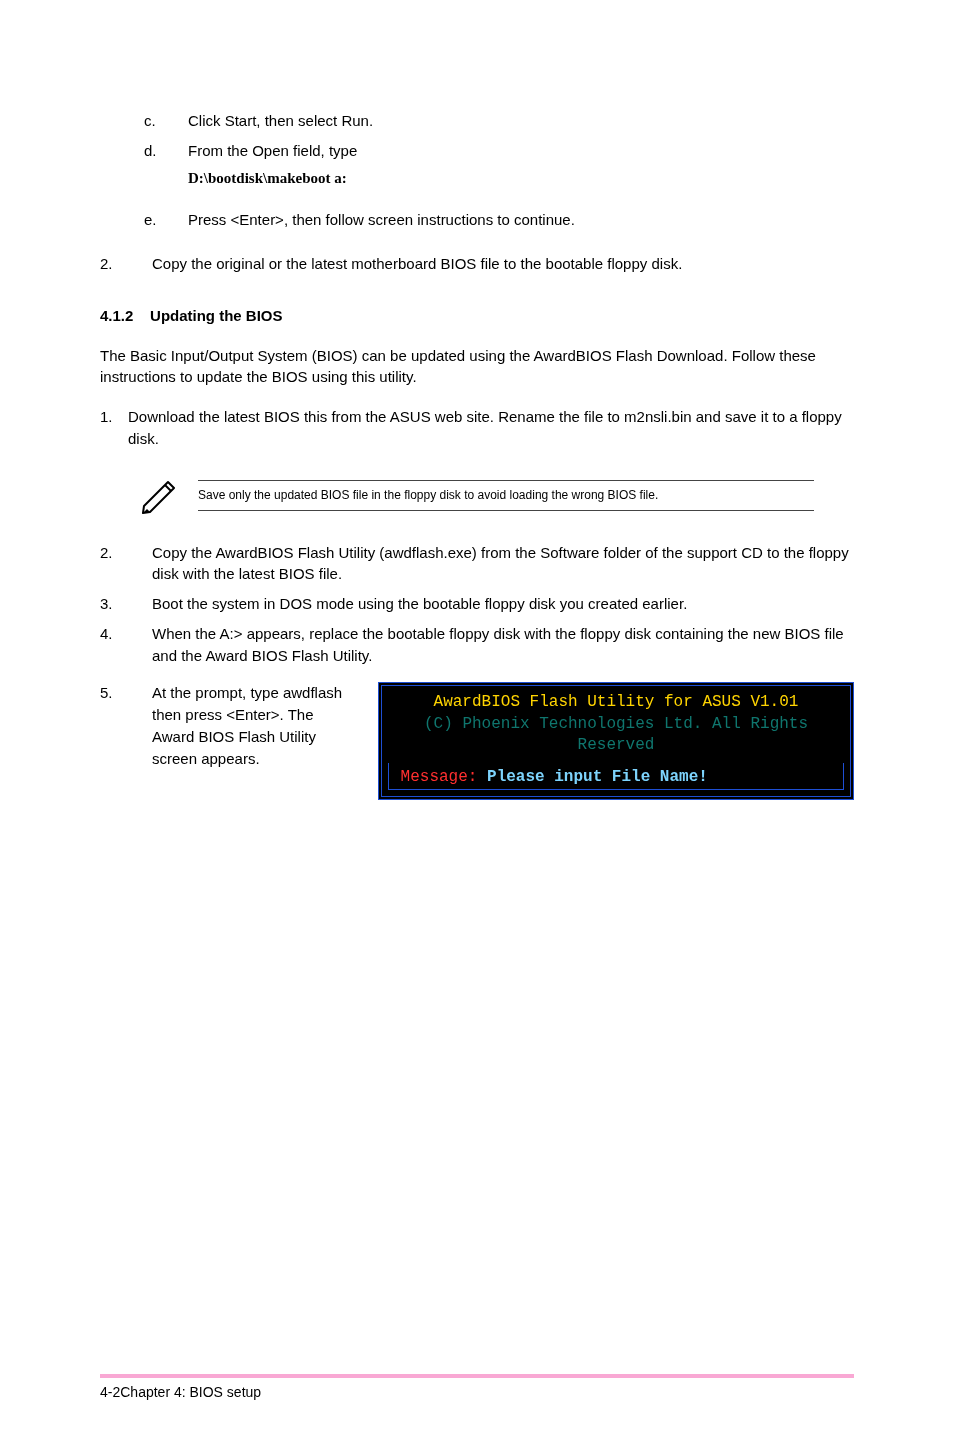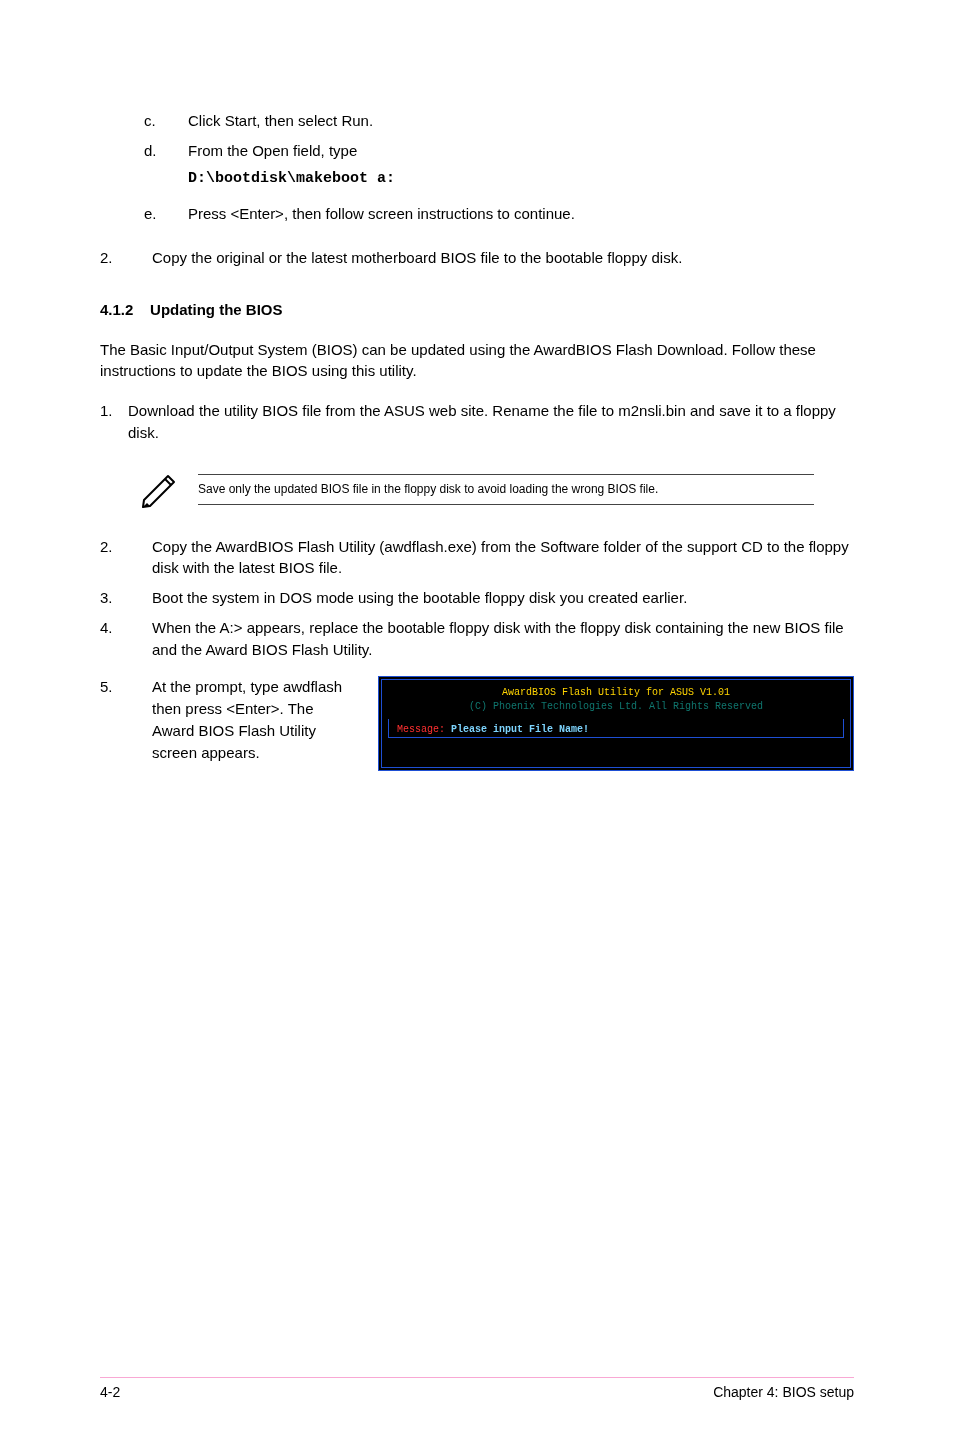--- a/index.html
+++ b/index.html
@@ -28,23 +28,23 @@
       width: 52px;
     }
     .ol-item .content {
       flex: 1;
     }
     .indent-block {
       padding-left: 44px;
       margin-bottom: 22px;
     }
     .mono {
-      font-family: Liberation Mono, monospace;
+      font-family: Liberation Serif, serif;
       font-weight: bold;
-      margin: 6px 0 6px 0;
+      margin: 6px 0 12px 0;
     }
     .bold {
       font-weight: normal;
     }
     h2.section {
       font-size: 15px;
       font-weight: bold;
       margin: 30px 0 18px 0;
     }
     .maintext {
@@ -76,21 +76,21 @@
     }
     .two-col .left {
       flex: 0 0 250px;
     }
     .terminal-box {
       background: #000;
       padding: 6px;
       border: 4px double #1e4fd4;
       width: 504px;
       font-family: "Courier New", monospace;
-      font-size: 10px;
+      font-size: 16px;
       line-height: 1.35;
     }
     .term-title {
       color: #ffd400;
       text-align: center;
     }
     .term-sub {
       color: #0f766e;
       text-align: center;
       margin-bottom: 6px;
@@ -117,25 +117,24 @@
       width: 160px;
       height: 14px;
       background: #1ac9c9;
       vertical-align: middle;
     }
     .footer {
       position: fixed;
       bottom: 36px;
       left: 100px;
       right: 100px;
-      border-top: 1px solid #f9a8d4;
+      border-top: 4px solid #f9a8d4;
       padding-top: 4px;
       font-size: 14px;
       display: flex;
-      justify-content: space-between;
       width: 754px;
     }
   </style>
 </head>
 <body>
 
 <div class="indent-block">
   <div class="ol-item">
     <div class="num">c.</div>
     <div class="content">
@@ -164,21 +163,21 @@
 
 <h2 class="section">
   <span>4.1.2</span>&nbsp;&nbsp;&nbsp;&nbsp;<span>Updating the BIOS</span>
 </h2>
 
 <p class="maintext">The Basic Input/Output System (BIOS) can be updated using the AwardBIOS Flash Download. Follow these instructions to update the BIOS using this utility.</p>
 
 <div class="ol-item" style="margin-bottom:0">
   <div class="num" style="width:28px">1.</div>
   <div class="content">
-    <span>Download the utility BIOS file from the ASUS web site. Rename the file to </span><span class="bold">m2nsli.bin</span><span> and save it to a floppy disk.</span>
+    <span>Download the latest BIOS this from the ASUS web site. Rename the file to </span><span class="bold">m2nsli.bin</span><span> and save it to a floppy disk.</span>
   </div>
 </div>
 
 <div class="note-row">
   <svg class="note-icon" viewBox="0 0 40 40">
     <path d="M4 30 L28 6 L34 12 L10 36 L3 37 Z" fill="none" stroke="#000" stroke-width="2" stroke-linejoin="round"></path>
     <line x1="25" y1="9" x2="31" y2="15" stroke="#000" stroke-width="2"></line>
     <path d="M3 37 L7 33 L10 36 Z" fill="#000"></path>
   </svg>
   <div class="note-text">Save only the updated BIOS file in the floppy disk to avoid loading the wrong BIOS file.</div>

